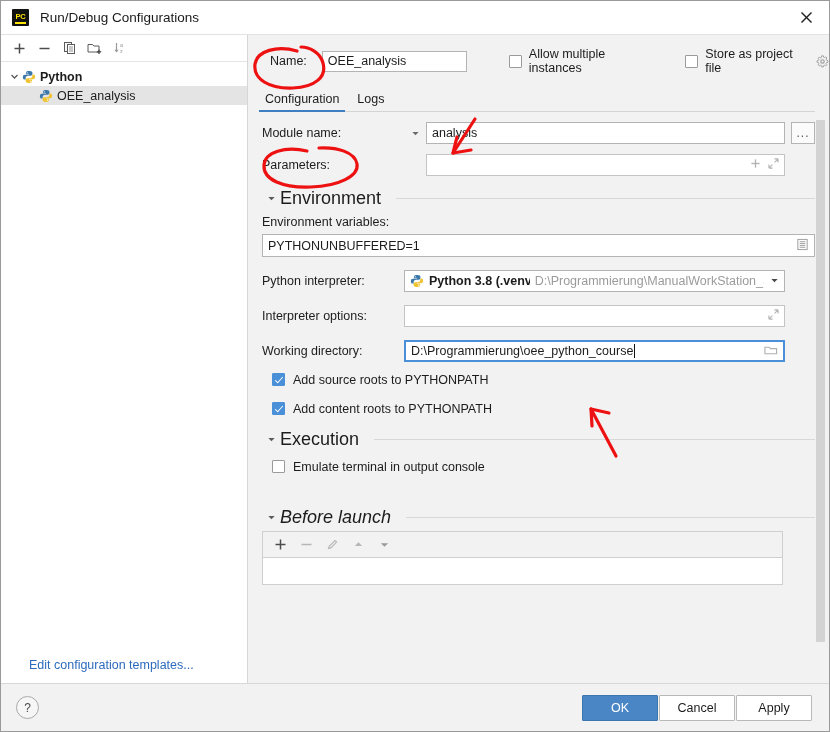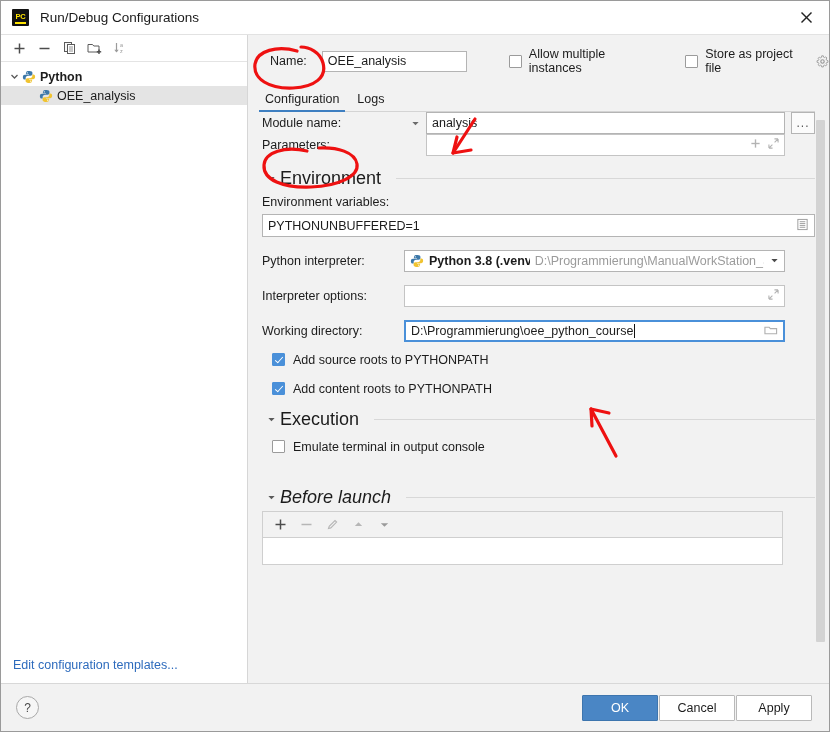--- a/index.html
+++ b/index.html
@@ -89,21 +89,21 @@
   }
   .tree-row.selected { background: #e4e4e4; }
   .tree-chevron {
     width: 15px; display: flex; align-items: center; justify-content: center;
   }
   .tree-label { margin-left: 4px; }
   .tree-label.bold { font-weight: bold; }
   .tree-row.child { padding-left: 38px; }
   .py-icon { width: 14px; height: 14px; flex: 0 0 14px; }
   .edit-templates {
-    position: absolute; left: 12px; bottom: 11px;
+    position: absolute; left: 28px; bottom: 11px;
     color: #2d6bbd; font-size: 12.5px; cursor: pointer; text-align: center;
   }
 
   
   .right-panel {
     flex: 1 1 auto; background: #f2f2f2;
     position: relative; min-width: 0;
     display: flex; flex-direction: column;
   }
   .name-row {
@@ -152,21 +152,21 @@
     height: 1px; background: #d4d4d4; margin: 0 14px 0 14px;
   }
 
   .content {
     flex: 1 1 auto; position: relative; overflow: hidden;
     padding: 0 14px;
   }
 
   .form-row {
     display: flex; align-items: center;
-    height: 22px;
+    margin-top: 10px; height: 22px;
   }
   .form-label {
     width: 142px; flex: 0 0 142px; font-size: 12.5px;
   }
   .dd-arrow { width: 22px; flex: 0 0 22px; display:flex; justify-content:center; }
   .field {
     flex: 1 1 auto; height: 22px; box-sizing: border-box;
     border: 1px solid #b4b4b4; background: #ffffff;
     display: flex; align-items: center;
     font-size: 12.5px; padding: 0 5px; min-width: 0;

